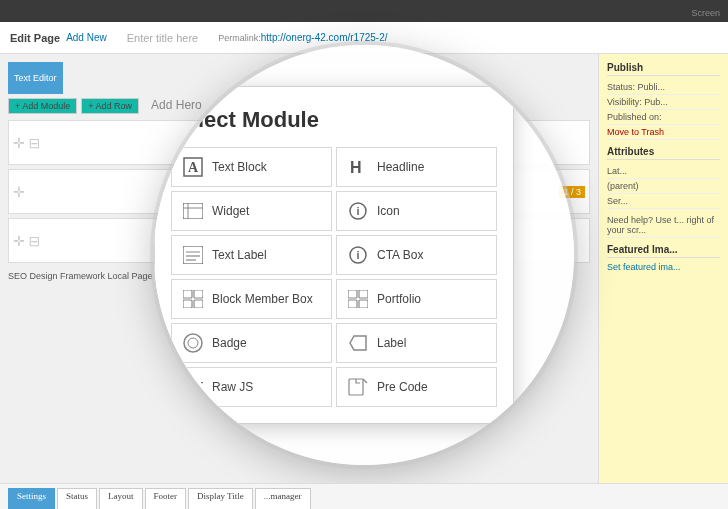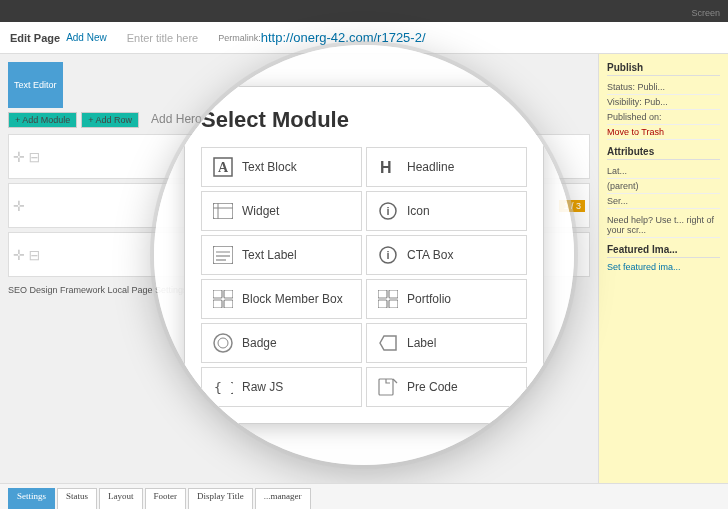--- a/index.html
+++ b/index.html
@@ -52,21 +52,21 @@
       border-left: 1px solid #ddd;
       padding: 8px;
       font-size: 10px;
       color: #555;
     }
 
     .bg-text-editor-tab {
       background: #4a9fd4;
       color: #fff;
       font-size: 9px;
-      padding: 18px 6px;
+      padding: 11px 6px;
       display: inline-block;
       margin-bottom: 4px;
     }
 
     .bg-toolbar {
       display: flex;
       gap: 4px;
       margin-bottom: 6px;
     }
 
@@ -124,21 +124,20 @@
       left: 50%;
       transform: translate(-50%, -50%);
       width: 420px;
       height: 420px;
       border-radius: 50%;
       background: rgba(255,255,255,0.92);
       box-shadow: 0 0 0 4px rgba(200,200,200,0.5), 0 8px 40px rgba(0,0,0,0.25);
       overflow: hidden;
       display: flex;
       align-items: center;
-      justify-content: center;
     }
 
     
     .modal {
       width: 360px;
       background: #fff;
       border: 1px solid #d0d0d0;
       box-shadow: 0 4px 20px rgba(0,0,0,0.2);
       padding: 20px 16px 16px;
       position: relative;
@@ -221,21 +220,21 @@
 </head>
 <body>
 
 <div class="bg-page">
   <div class="bg-admin-bar"></div>
   <div class="bg-top-bar">
     <span style="font-weight:bold; margin-right:6px;">Edit Page</span>
     <span style="color:#0073aa; font-size:10px; margin-right:20px;">Add New</span>
     <span style="color:#aaa; font-size:11px; margin-right:20px;">Enter title here</span>
     <span style="color:#888; font-size:9px;">Permalink:</span>
-    <span style="color:#0073aa; font-size:13px;">http://onerg-42.com/r1725-2/</span>
+    <span style="color:#0073aa; font-size:10px;">http://onerg-42.com/r1725-2/</span>
   </div>
   <div class="bg-content-area">
     <div class="bg-main">
       <div class="bg-text-editor-tab">Text Editor</div>
       <div class="bg-toolbar">
         <button class="bg-btn">+ Add Module</button>
         <button class="bg-btn">+ Add Row</button>
         <span style="font-size:12px; color:#888; margin-left:8px;">Add Hero</span>
       </div>
       <div class="bg-row">

